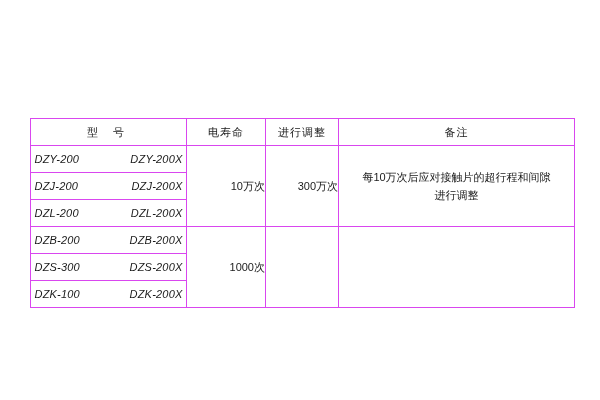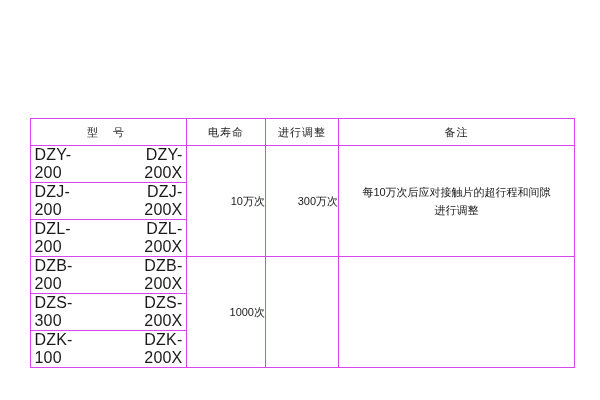--- a/index.html
+++ b/index.html
@@ -49,22 +49,23 @@
     letter-spacing: 6px;
     padding-left: 6px;
   }
   .model-cell {
     text-align: center;
   }
   .model-inner {
     display: flex;
     justify-content: center;
     gap: 16px;
-    font-size: 16px;
+    font-size: 11px;
     letter-spacing: 0.2px;
+    font-style: italic;
   }
   .model-inner span.m1 { width: 62px; text-align: left; }
   .model-inner span.m2 { width: 70px; text-align: right; }
 
   .center {
     text-align: right;
   }
   .remark-cell {
     padding: 5px 0 5px 12px;
     vertical-align: top;

